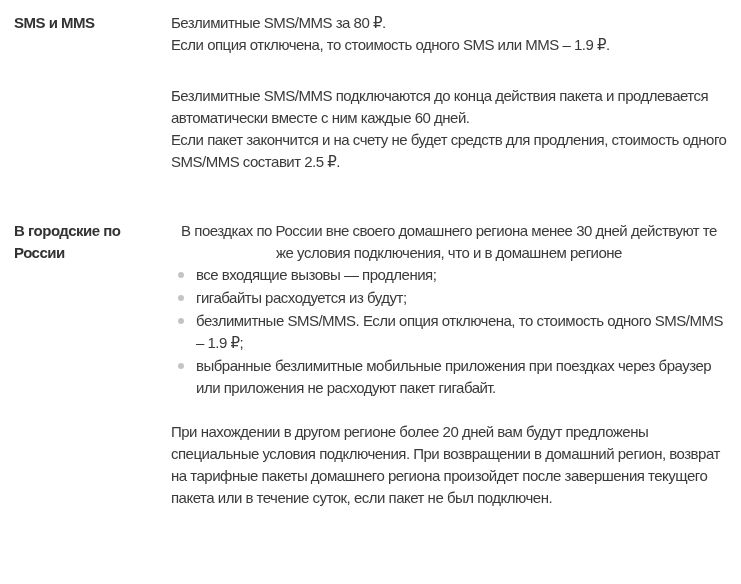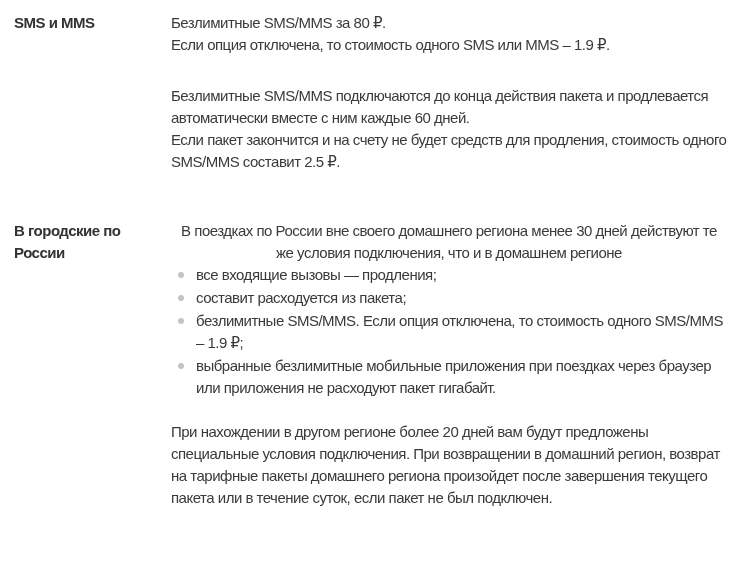--- a/index.html
+++ b/index.html
@@ -83,21 +83,21 @@
   <div class="section-label">В городские по России</div>
   <div class="section-body">
     <p class="para intro">В поездках по России вне своего домашнего региона менее 30 дней действуют те же условия подключения, что и в домашнем регионе</p>
     <ul class="bullets">
       <li>
         <span class="bullet-dot"></span>
         <span>все входящие вызовы — продления;</span>
       </li>
       <li>
         <span class="bullet-dot"></span>
-        <span>составит расходуется из пакета;</span>
+        <span>гигабайты расходуется из будут;</span>
       </li>
       <li>
         <span class="bullet-dot"></span>
         <span>безлимитные SMS/MMS. Если опция отключена, то стоимость одного SMS/MMS – 1.9 ₽;</span>
       </li>
       <li>
         <span class="bullet-dot"></span>
         <span>выбранные безлимитные мобильные приложения при поездках через браузер или приложения не расходуют пакет гигабайт.</span>
       </li>
     </ul>

